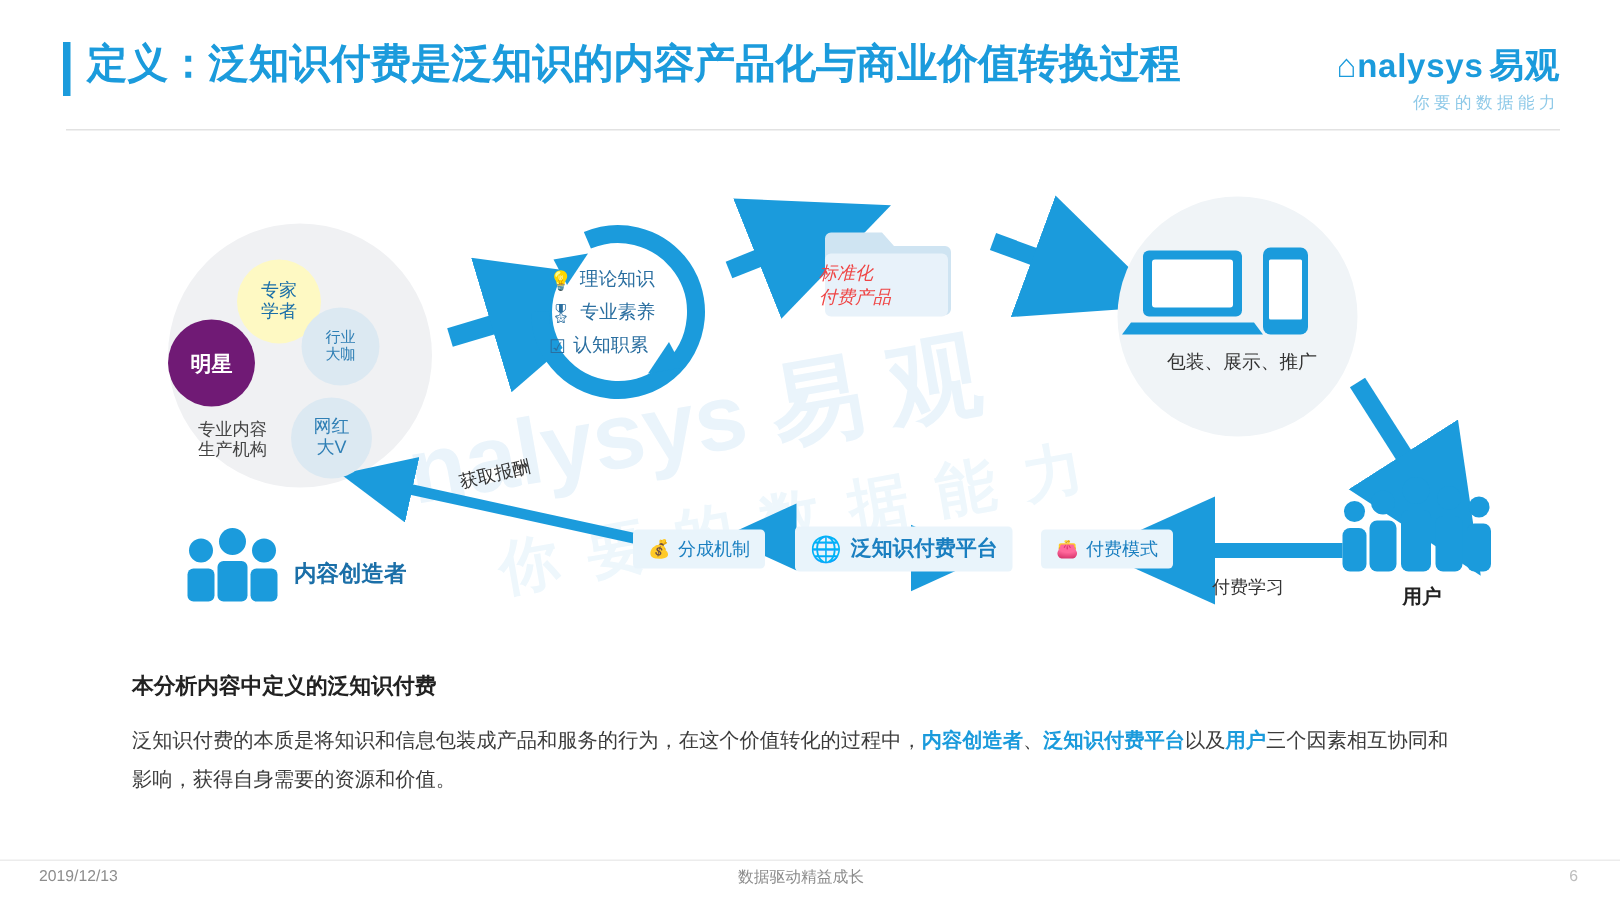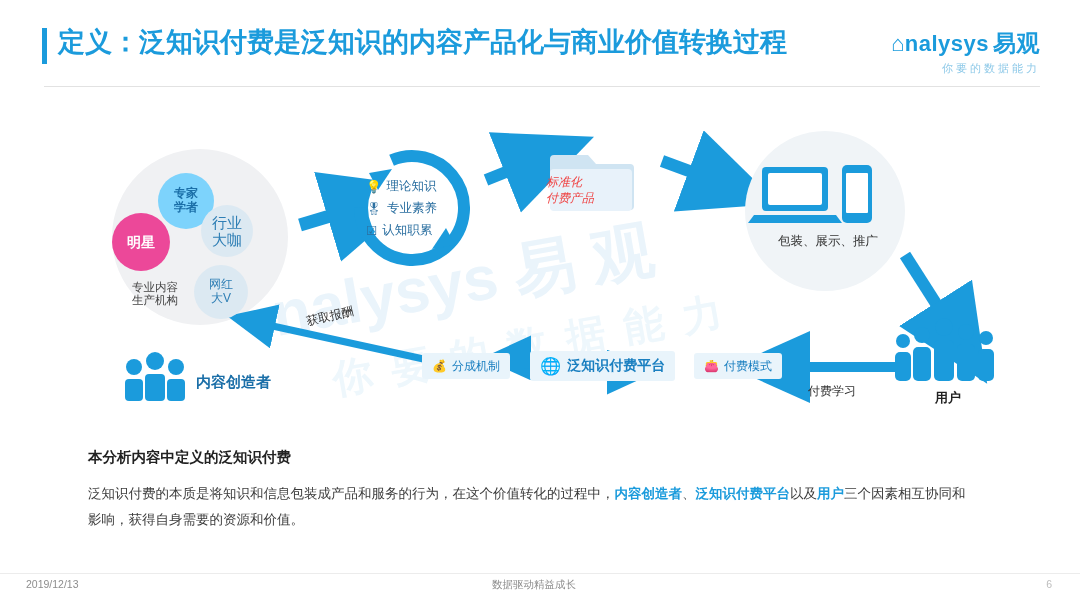--- a/index.html
+++ b/index.html
@@ -61,22 +61,22 @@
   .canvas { position: absolute; left: 0; top: 95px; width: 1080px; height: 340px; }
   .canvas svg { position: absolute; left: 0; top: 0; }
 
   .node { position: absolute; }
 
   
   .bubble {
     border-radius: 50%; display: flex; align-items: center; justify-content: center;
     text-align: center; line-height: 1.15;
   }
-  .bubble-lt { background: #7dd3fc; color: #1b6fa8; font-weight: bold; }
-  .bubble-dk { background: #ec4899; color: #fff; font-weight: bold; text-align: right; }
+  .bubble-lt { background: #fef9c3; color: #1b6fa8; }
+  .bubble-dk { background: #701a75; color: #fff; font-weight: bold; text-align: right; }
   .bubble-md { background: #dce9f2; color: #2f7fb5; }
   .bubble-plain { color: #444; }
 
   .chip {
     background: #e9f4fb; color: #1a7fc0; font-size: 12px;
     border-radius: 3px; display: flex; align-items: center;
     padding: 0 10px; height: 26px; white-space: nowrap;
   }
   .chip.big { font-size: 14px; font-weight: bold; height: 30px; }
 
@@ -195,21 +195,21 @@
         <rect x="167" y="284" width="18" height="22" rx="4"></rect>
     </g>
   </svg>
 
   <div class="node bubble bubble-lt" style="left:158px; top:78px; width:56px; height:56px; font-size:12px;">
     <span>专家<br>学者</span>
   </div>
   <div class="node bubble bubble-dk" style="left:112px; top:118px; width:58px; height:58px; font-size:14px;">
     <span>明星</span>
   </div>
-  <div class="node bubble bubble-md" style="left:201px; top:110px; width:52px; height:52px; font-size:15px;">
+  <div class="node bubble bubble-md" style="left:201px; top:110px; width:52px; height:52px; font-size:10px;">
     <span>行业<br>大咖</span>
   </div>
   <div class="node bubble bubble-md" style="left:194px; top:170px; width:54px; height:54px; font-size:12px;">
     <span>网红<br>大V</span>
   </div>
   <div class="node bubble bubble-plain" style="left:118px; top:174px; width:74px; height:50px; font-size:11.5px;">
     <span>专业内容<br>生产机构</span>
   </div>
 
   <div class="node" style="left:366px; top:83px; width:96px;">

